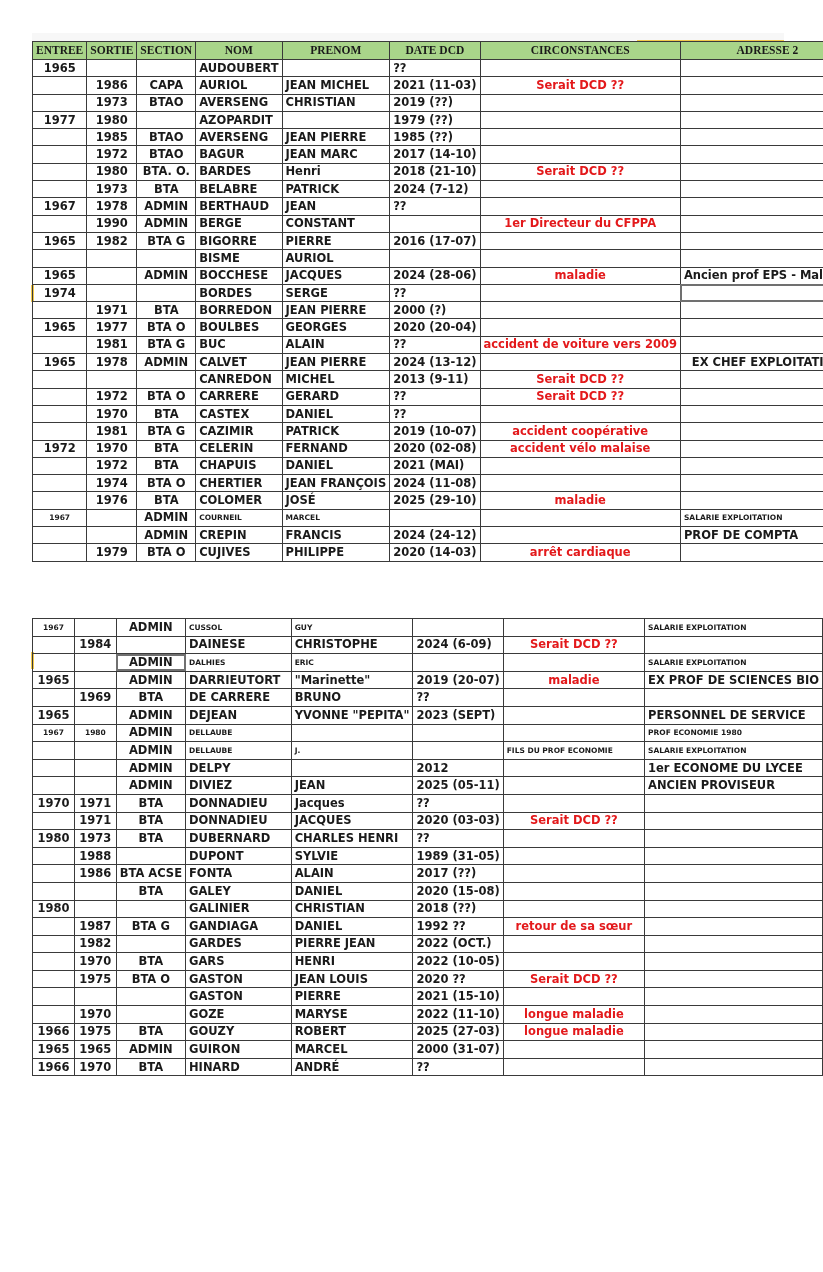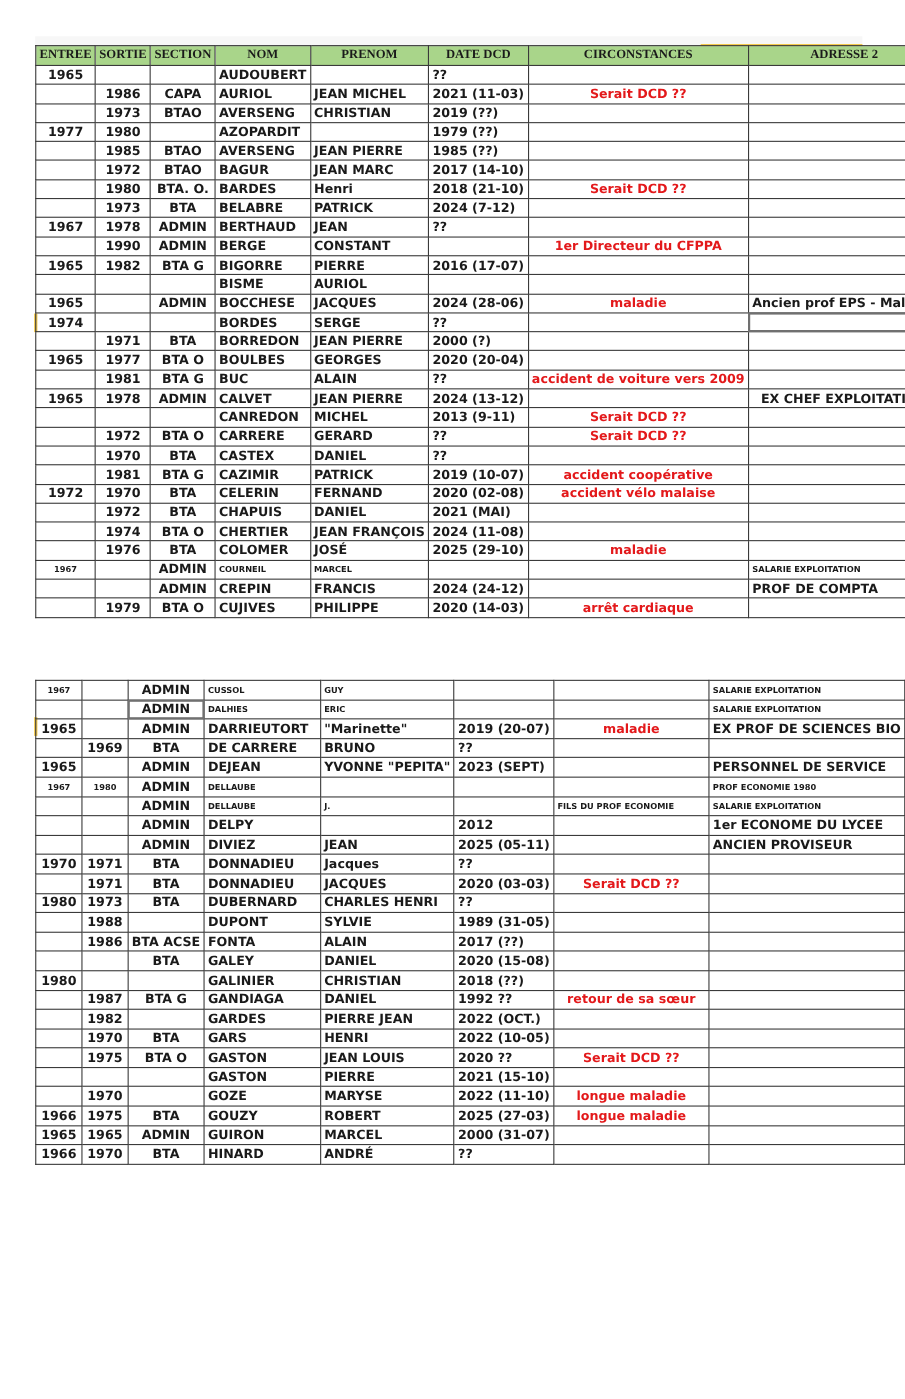--- a/index.html
+++ b/index.html
@@ -365,20 +365,30 @@
         <td class="c"></td>
         <td class="c">ADMIN</td>
         <td class="sm">CUSSOL</td>
         <td class="sm">GUY</td>
         <td class=""></td>
         <td class="red"></td>
         <td class="sm">SALARIE EXPLOITATION</td>
       </tr>
       <tr class="r">
         <td class="c"></td>
+        <td class="c">1984</td>
+        <td class="c"></td>
+        <td class="">DAINESE</td>
+        <td class="">CHRISTOPHE</td>
+        <td class="">2024 (6-09)</td>
+        <td class="red">Serait DCD ??</td>
+        <td class=""></td>
+      </tr>
+      <tr class="r">
+        <td class="c"></td>
         <td class="c"></td>
         <td class="c sel">ADMIN</td>
         <td class="sm">DALHIES</td>
         <td class="sm">ERIC</td>
         <td class=""></td>
         <td class="red"></td>
         <td class="sm">SALARIE EXPLOITATION</td>
       </tr>
       <tr class="r">
         <td class="c">1965</td>

